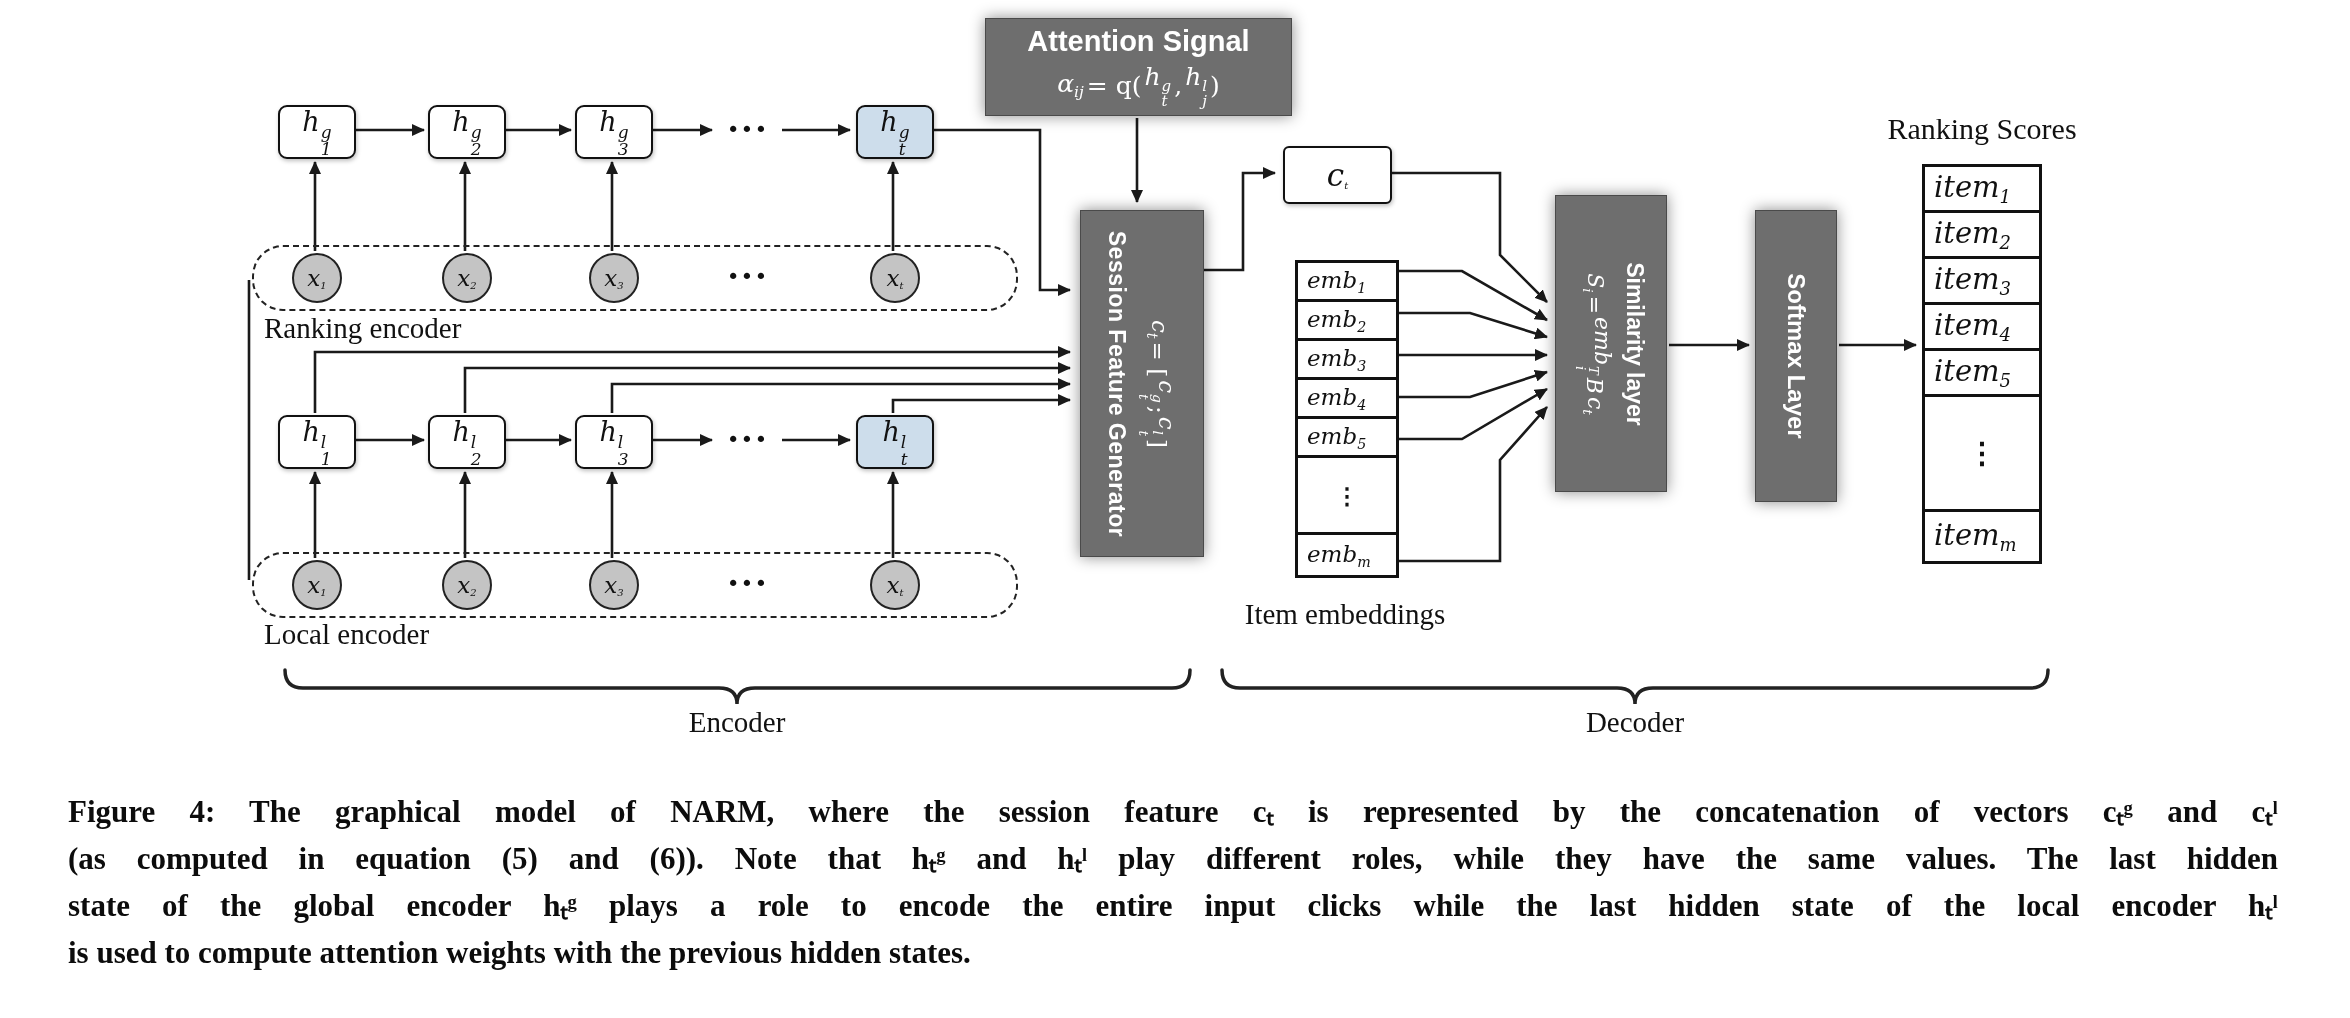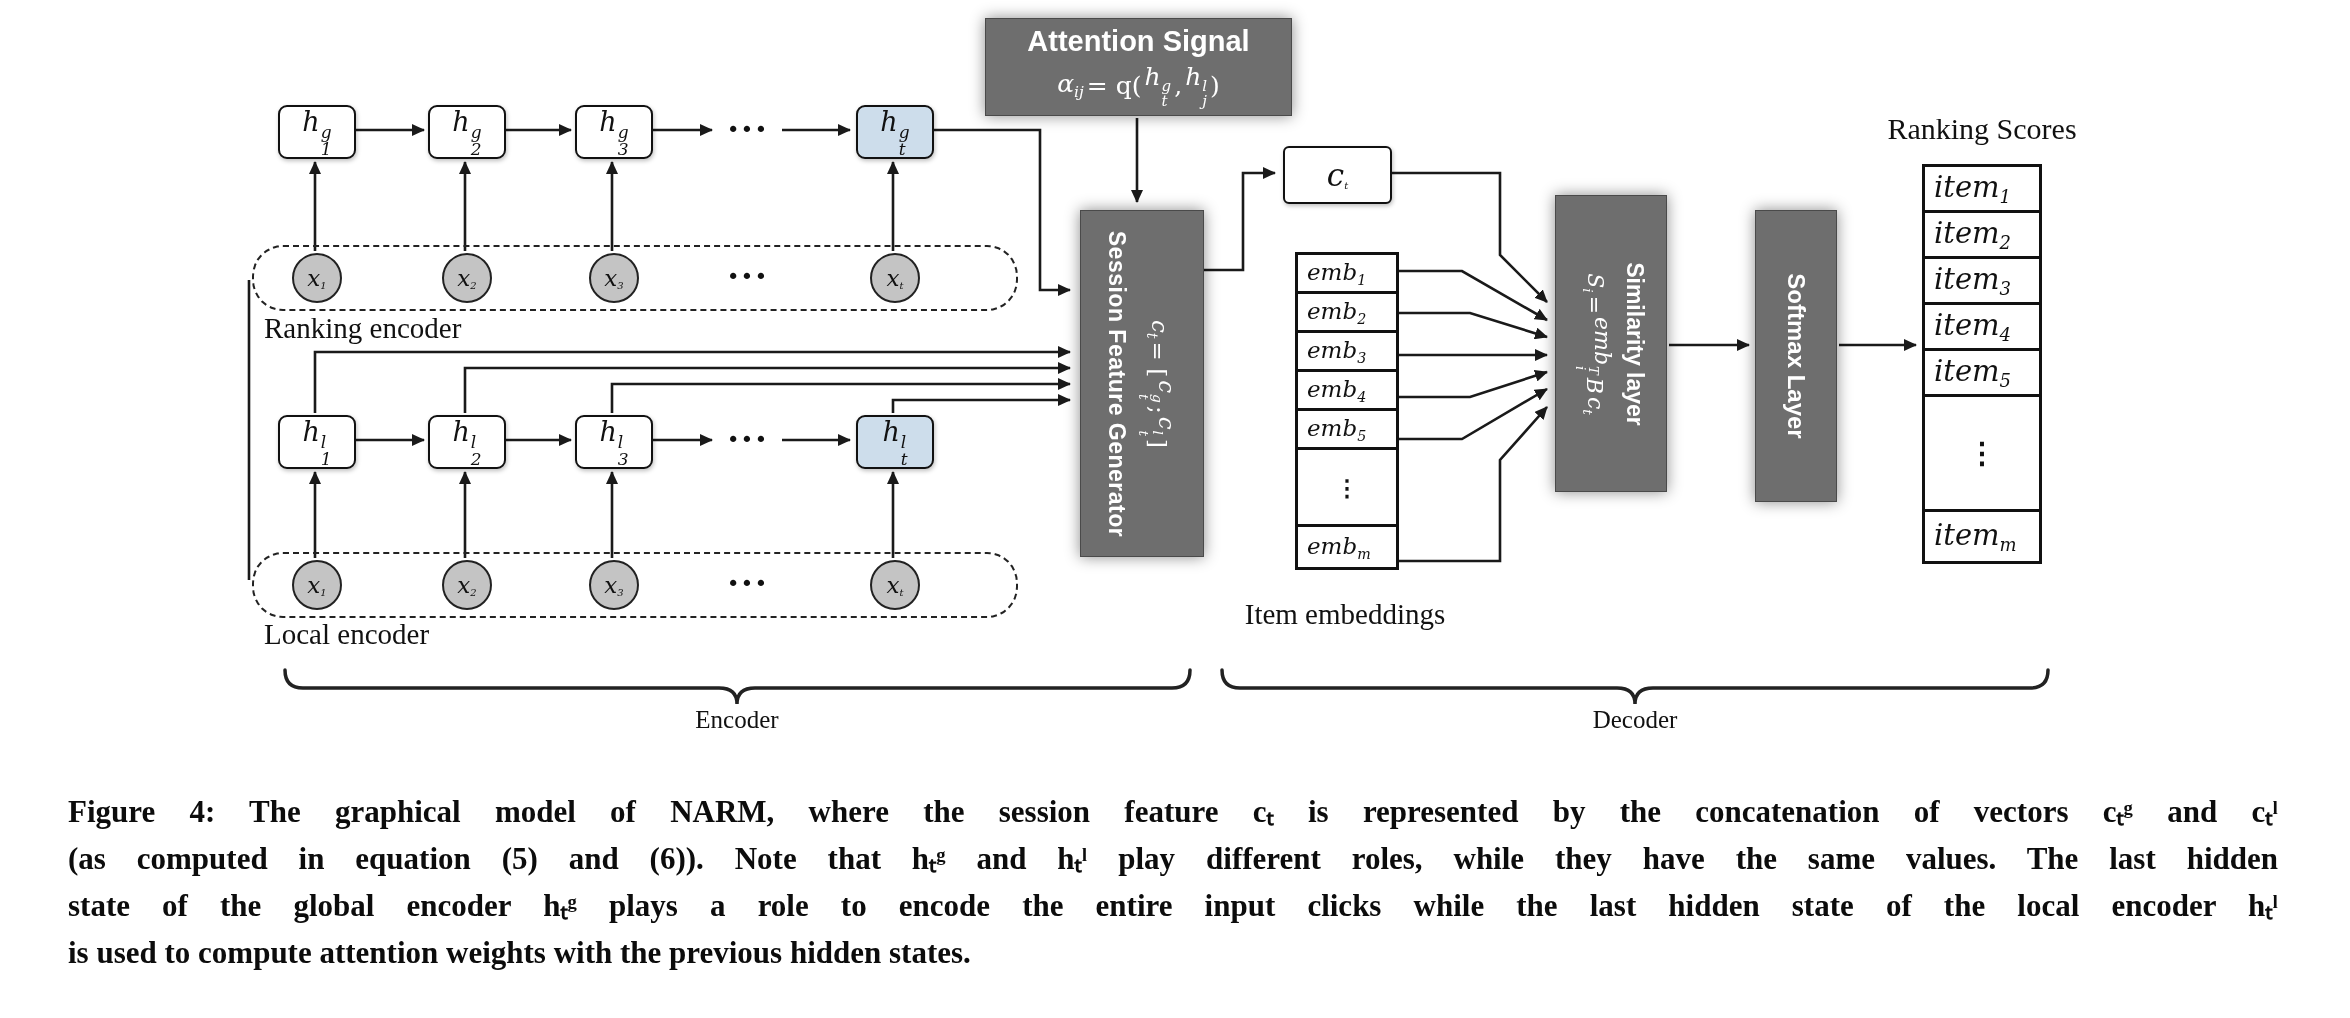--- a/index.html
+++ b/index.html
@@ -63,32 +63,32 @@
          z-index:2;box-shadow:1px 2px 4px rgba(0,0,0,.25);}
   .ctbox .mi{font-size:31px;}
 
   
   .stack{position:absolute;z-index:2;}
   .cell{box-sizing:border-box;border:3px solid #111;margin-top:-3px;background:#fff;
         display:flex;align-items:center;padding-left:9px;}
   .cell:first-child{margin-top:4px;}
   .cell.dotcell{justify-content:center;padding-left:0;font-weight:bold;font-size:30px;
                 font-family:"DejaVu Serif",serif;}
-  .embstack{left:1295px;top:248px;width:120px;}
+  .embstack{left:1295px;top:256px;width:120px;}
   .embstack .cell{width:104px;height:42px;font-size:23px;}
   .embstack .cell.dotcell{height:80px;}
   .embstack .cell.lastcell{height:46px;}
   .rankstack{left:1922px;top:160px;width:120px;}
   .rankstack .cell{width:120px;height:49px;font-size:29px;}
   .rankstack .cell.dotcell{height:118px;}
   .rankstack .cell.lastcell{height:55px;}
 
   .slabel{position:absolute;font-family:"Liberation Serif",serif;font-size:29px;color:#111;z-index:2;}
   .slabel.center{text-align:center;}
-  .seclabel{position:absolute;font-family:"Liberation Serif",serif;font-size:25px;color:#111;
+  .seclabel{position:absolute;font-family:"Liberation Serif",serif;font-size:29px;color:#111;
             width:200px;text-align:center;z-index:2;}
 
   .caption{position:absolute;left:68px;top:772px;width:2210px;font-family:"Liberation Serif",serif;
            font-weight:bold;font-size:31px;line-height:47px;color:#0c0c0c;z-index:2;margin-top:16px;}
   .cap-line{text-align:justify;text-align-last:justify;}
   .cap-line.last{text-align-last:left;}
 </style>
 </head>
 <body>
 

